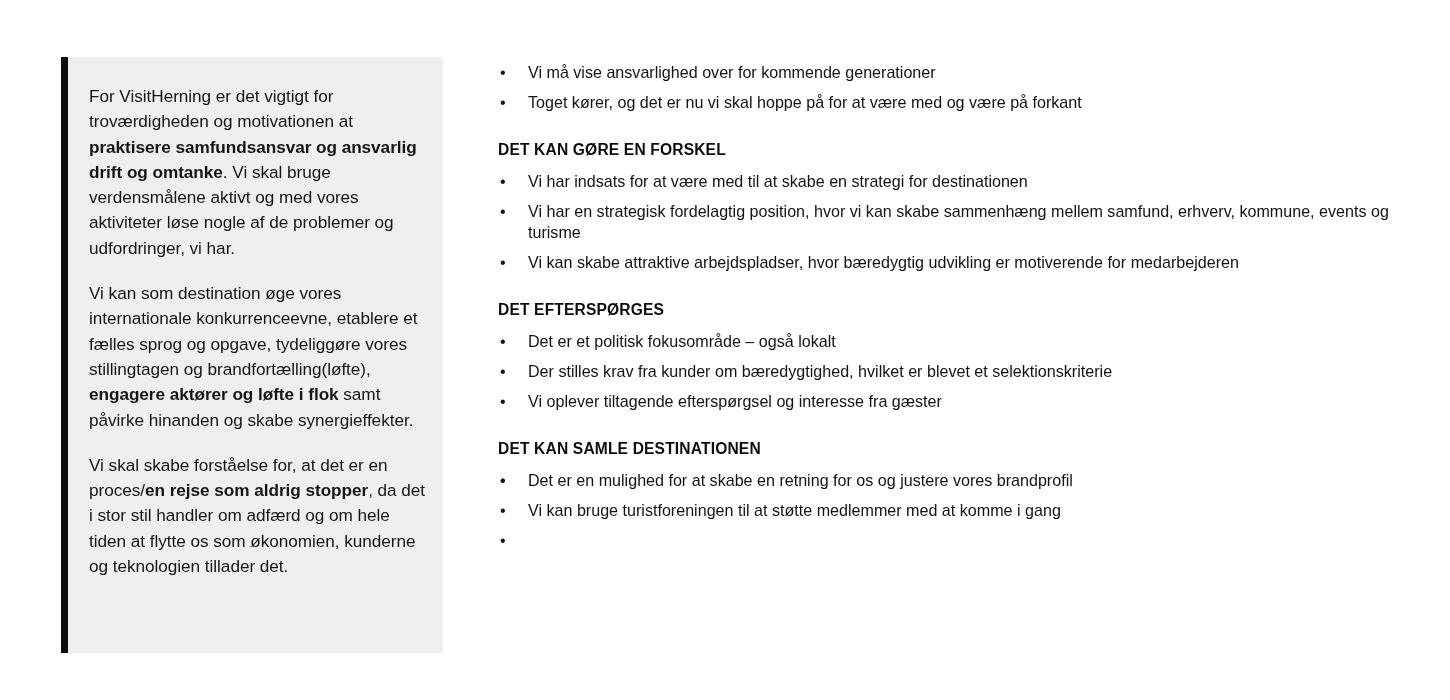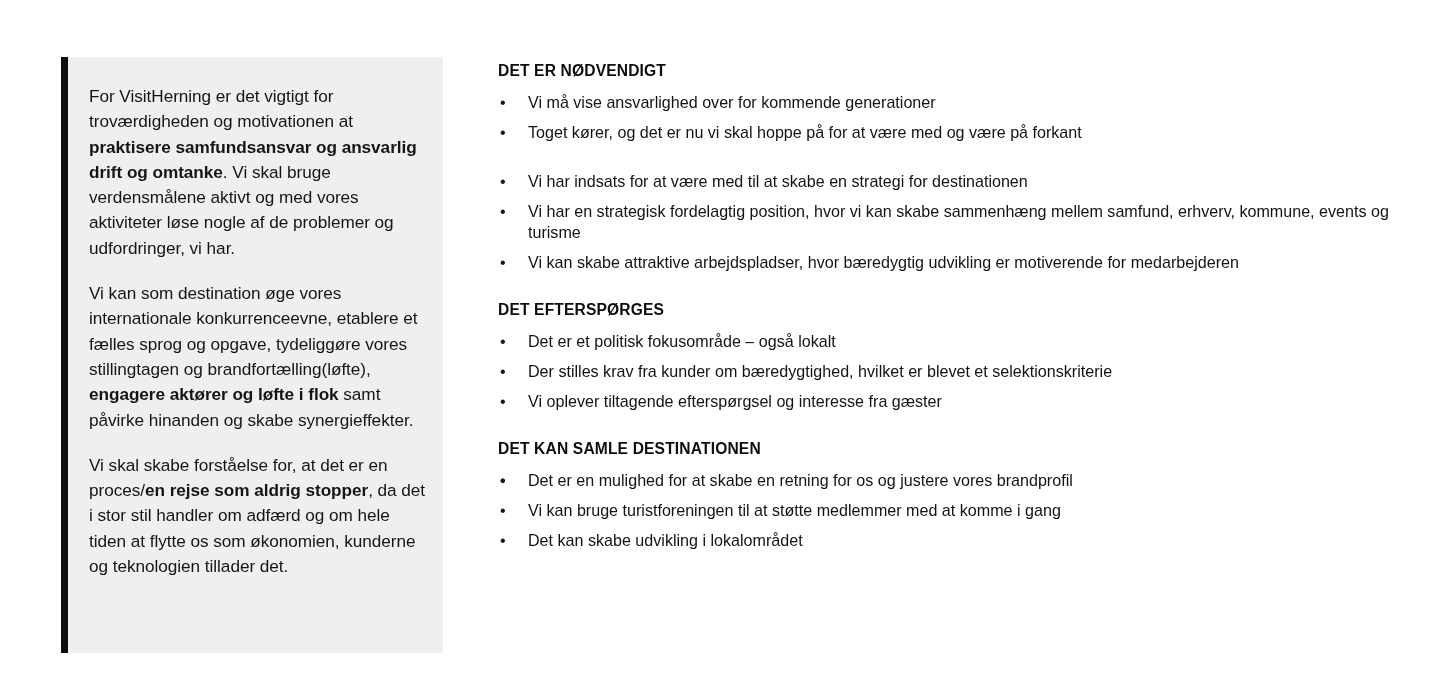--- a/index.html
+++ b/index.html
@@ -103,43 +103,43 @@
   <div id="left-accent-bar"></div>
   <div id="left-panel-body">
       <p class="para"><span>For VisitHerning er det vigtigt for troværdigheden og motivationen at </span><b>praktisere samfundsansvar og ansvarlig drift og omtanke</b><span>. Vi skal bruge verdensmålene aktivt og med vores aktiviteter løse nogle af de problemer og udfordringer, vi har.</span></p>
       <p class="para"><span>Vi kan som destination øge vores internationale konkurrenceevne, etablere et fælles sprog og opgave, tydeliggøre vores stillingtagen og brandfortælling(løfte), </span><b>engagere aktører og løfte i flok</b><span> samt påvirke hinanden og skabe synergieffekter.</span></p>
       <p class="para"><span>Vi skal skabe forståelse for, at det er en proces/</span><b>en rejse som aldrig stopper</b><span>, da det i stor stil handler om adfærd og om hele tiden at flytte os som økonomien, kunderne og teknologien tillader det.</span></p>
     </div>
 </div>
 
 <div id="right-column">
     <div class="section">
-      <div class="section-heading">DET ER NØDVENDIGT</div>
       <ul class="bullet-list">
         <li class="bullet-item"><span class="bullet-dot">•</span><span class="bullet-text"><span>Vi må vise ansvarlighed over for kommende generationer</span></span></li>
         <li class="bullet-item"><span class="bullet-dot">•</span><span class="bullet-text"><span>Toget kører, og det er nu vi skal hoppe på for at være med og være på forkant</span></span></li>
       </ul>
     </div>
     <div class="section">
+      <div class="section-heading">DET KAN GØRE EN FORSKEL</div>
       <ul class="bullet-list">
         <li class="bullet-item"><span class="bullet-dot">•</span><span class="bullet-text"><span>Vi har indsats for at være med til at skabe en strategi for destinationen</span></span></li>
         <li class="bullet-item"><span class="bullet-dot">•</span><span class="bullet-text"><span>Vi har en strategisk fordelagtig position, hvor vi kan skabe sammenhæng mellem samfund, erhverv, kommune, events og turisme</span></span></li>
         <li class="bullet-item"><span class="bullet-dot">•</span><span class="bullet-text"><span>Vi kan skabe attraktive arbejdspladser, hvor bæredygtig udvikling er motiverende for medarbejderen</span></span></li>
       </ul>
     </div>
     <div class="section">
       <div class="section-heading">DET EFTERSPØRGES</div>
       <ul class="bullet-list">
         <li class="bullet-item"><span class="bullet-dot">•</span><span class="bullet-text"><span>Det er et politisk fokusområde – også lokalt</span></span></li>
         <li class="bullet-item"><span class="bullet-dot">•</span><span class="bullet-text"><span>Der stilles krav fra kunder om bæredygtighed, hvilket er blevet et selektionskriterie</span></span></li>
         <li class="bullet-item"><span class="bullet-dot">•</span><span class="bullet-text"><span>Vi oplever tiltagende efterspørgsel og interesse fra gæster</span></span></li>
       </ul>
     </div>
     <div class="section">
       <div class="section-heading">DET KAN SAMLE DESTINATIONEN</div>
       <ul class="bullet-list">
         <li class="bullet-item"><span class="bullet-dot">•</span></li>
         <li class="bullet-item"><span class="bullet-dot">•</span><span class="bullet-text"><span>Det er en mulighed for at skabe en retning for os og justere vores brandprofil</span></span></li>
         <li class="bullet-item"><span class="bullet-dot">•</span><span class="bullet-text"><span>Vi kan bruge turistforeningen til at støtte medlemmer med at komme i gang</span></span></li>
-        <li class="bullet-item"><span class="bullet-dot">•</span><span class="bullet-text"><span>Det kan skabe udvikling i lokalområdet</span></span></li>
+        <li class="bullet-item"><span class="bullet-dot">•</span></li>
       </ul>
     </div>
   </div>
 
 </body></html>

